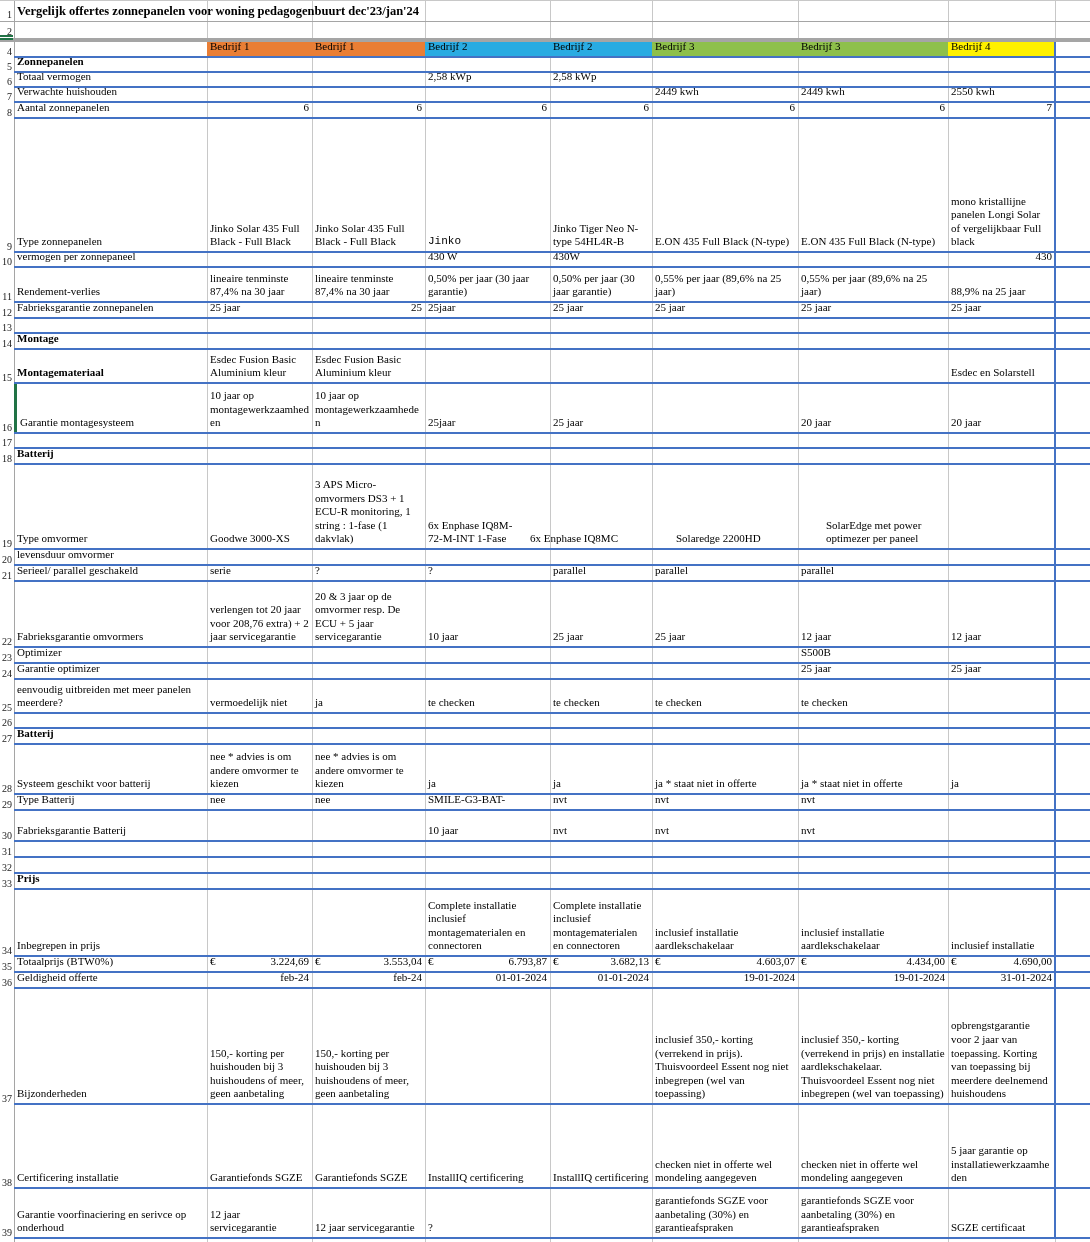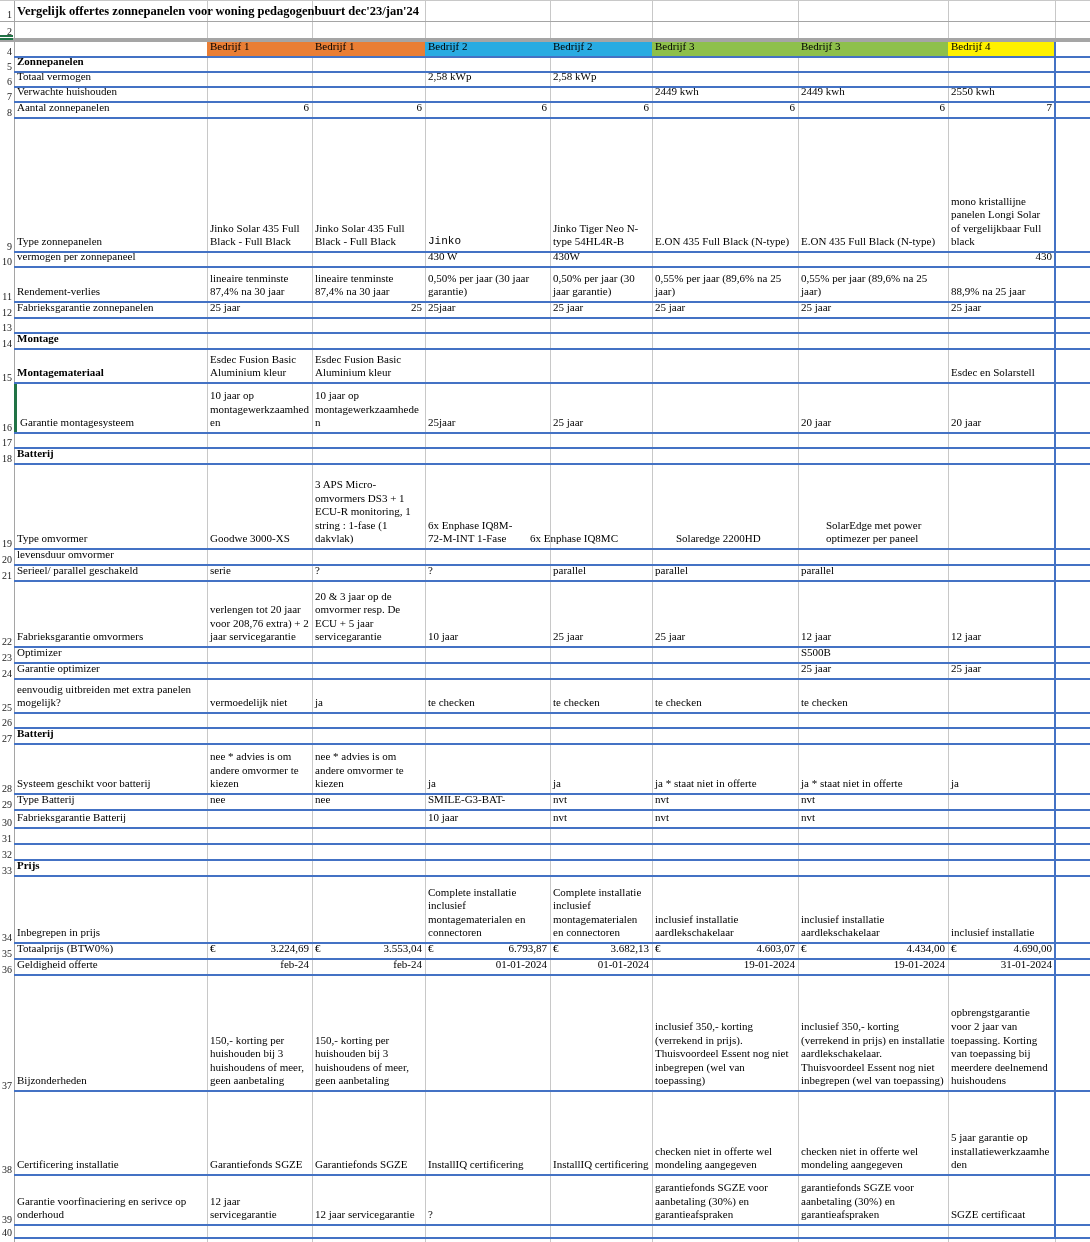--- a/index.html
+++ b/index.html
@@ -552,21 +552,21 @@
           <div class="cell" style="width: 107px; flex: 0 0 107px;">
             <span class="txt">25 jaar</span>
           </div>
           <div class="cell" style="width: 35px; flex: 0 0 35px;"></div>
         </div>
       </div>
       <div class="row bblue" style="height: 34px;">
         <div class="rownum">25</div>
         <div class="rowbody">
           <div class="cell" style="width: 193px; flex: 0 0 193px;">
-            <span class="txt">eenvoudig uitbreiden met extra panelen mogelijk?</span>
+            <span class="txt">eenvoudig uitbreiden met meer panelen meerdere?</span>
           </div>
           <div class="cell" style="width: 105px; flex: 0 0 105px;">
             <span class="txt">vermoedelijk niet</span>
           </div>
           <div class="cell" style="width: 113px; flex: 0 0 113px;">
             <span class="txt">ja</span>
           </div>
           <div class="cell" style="width: 125px; flex: 0 0 125px;">
             <span class="txt">te checken</span>
           </div>
@@ -664,21 +664,21 @@
           <div class="cell" style="width: 146px; flex: 0 0 146px;">
             <span class="txt">nvt</span>
           </div>
           <div class="cell" style="width: 150px; flex: 0 0 150px;">
             <span class="txt">nvt</span>
           </div>
           <div class="cell" style="width: 107px; flex: 0 0 107px;"></div>
           <div class="cell" style="width: 35px; flex: 0 0 35px;"></div>
         </div>
       </div>
-      <div class="row bblue" style="height: 18px;">
+      <div class="row bblue" style="height: 31px;">
         <div class="rownum">30</div>
         <div class="rowbody">
           <div class="cell" style="width: 193px; flex: 0 0 193px;">
             <span class="txt">Fabrieksgarantie Batterij</span>
           </div>
           <div class="cell" style="width: 105px; flex: 0 0 105px;"></div>
           <div class="cell" style="width: 113px; flex: 0 0 113px;"></div>
           <div class="cell" style="width: 125px; flex: 0 0 125px;">
             <span class="txt">10 jaar</span>
           </div>

